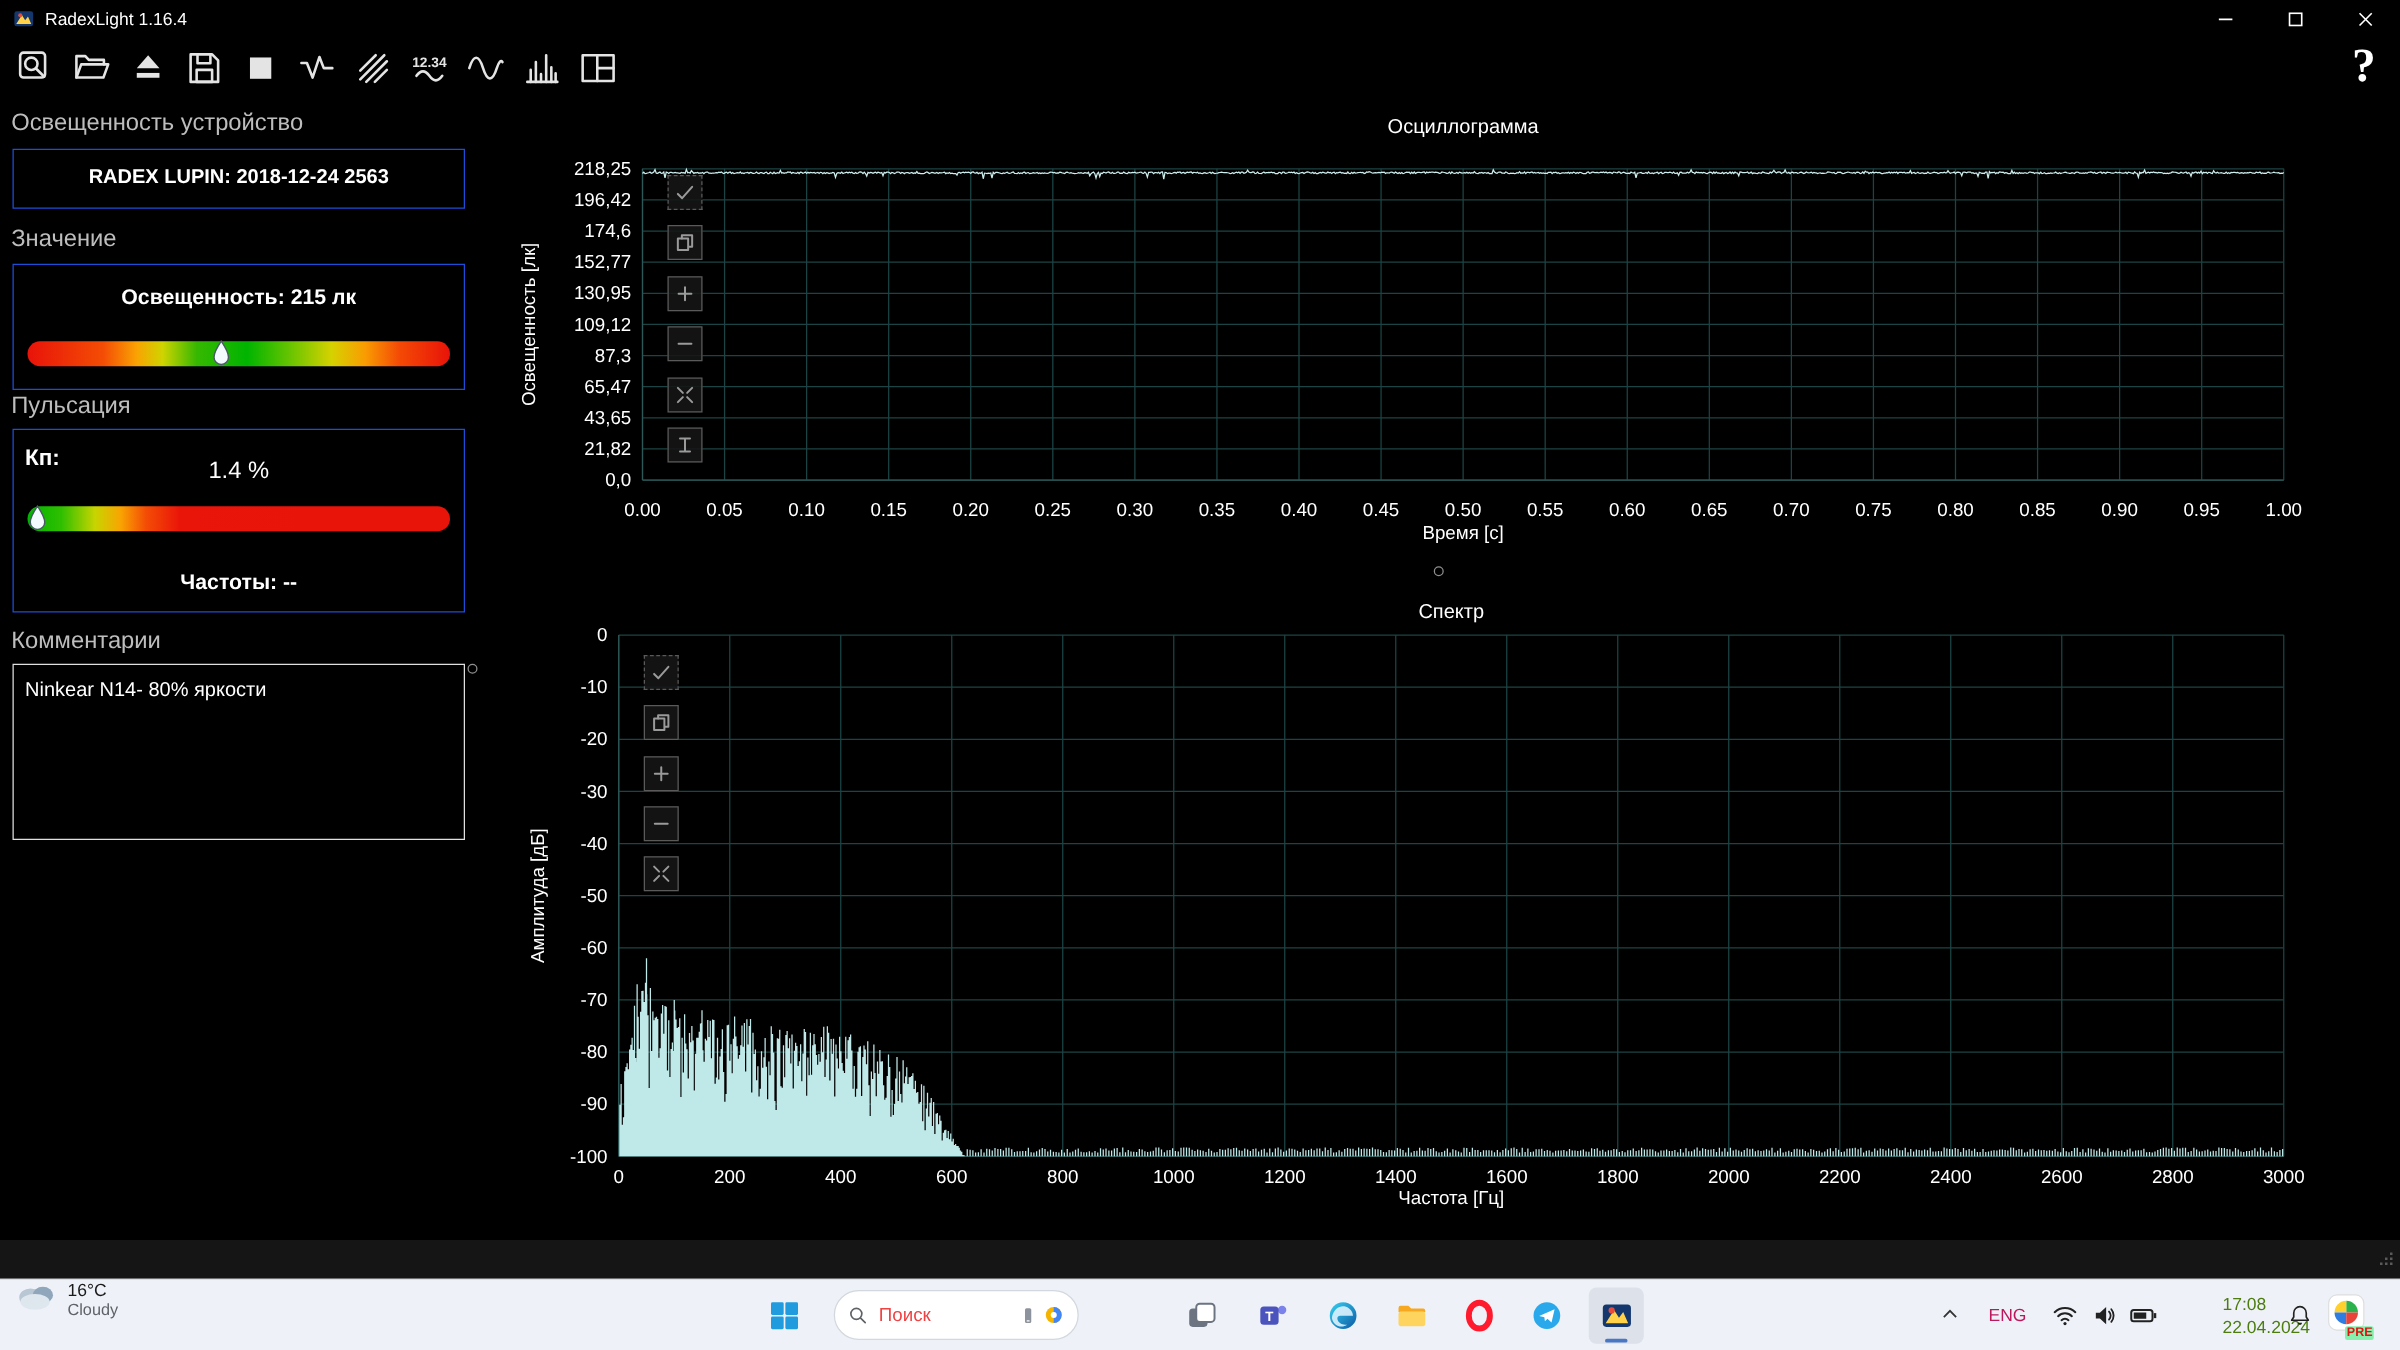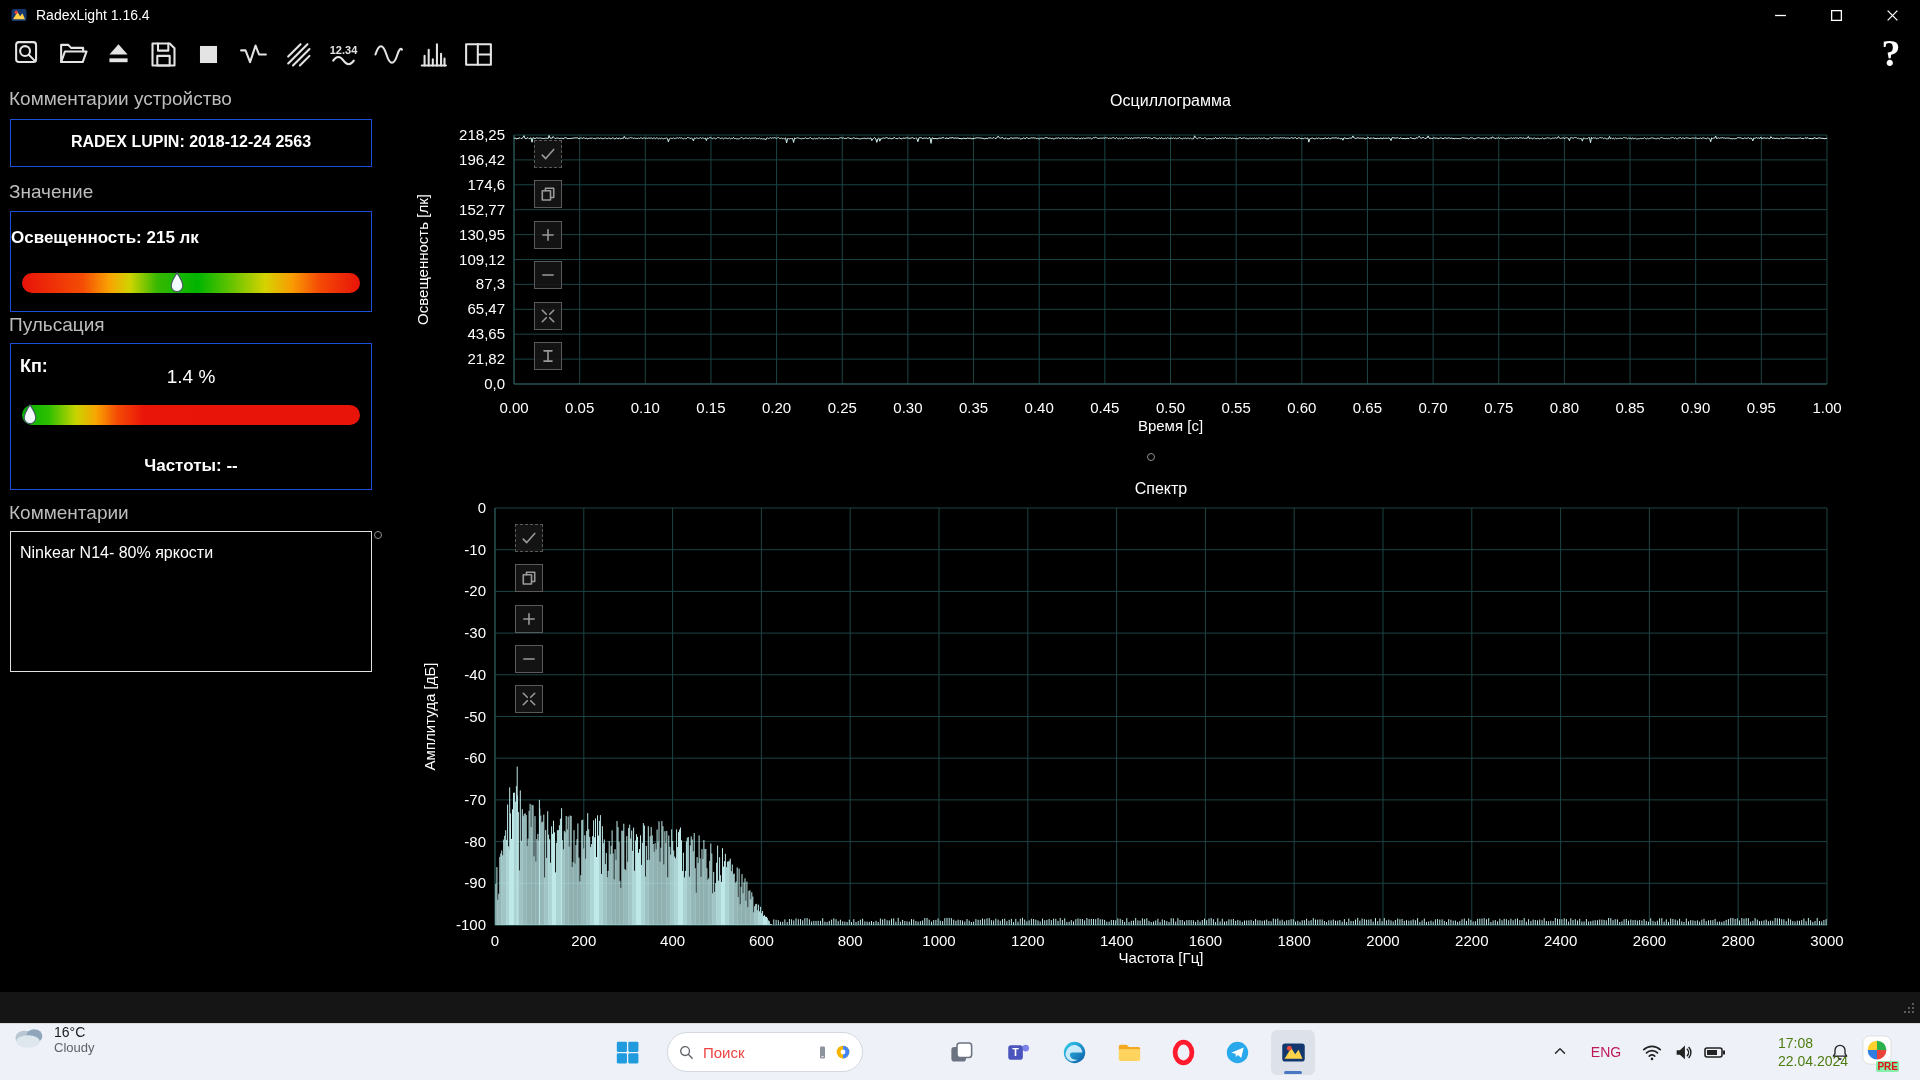--- a/index.html
+++ b/index.html
@@ -17,21 +17,21 @@
   .tb{position:absolute;top:30px;left:0;width:1870px;height:48px;display:flex;align-items:center;gap:5px;padding-left:8px;background:#000;z-index:5}
   .tb-btn{width:40px;height:42px;background:transparent;border:none;display:flex;align-items:center;justify-content:center;cursor:pointer}
   .tb-btn svg{width:33px;height:33px}
   .help-btn{position:absolute;top:30px;right:8px;width:42px;height:46px;background:transparent;border:none;color:#fff;
     font-size:38px;font-weight:bold;font-family:"Liberation Serif",serif;line-height:1;z-index:5;cursor:pointer}
 
   
   .section-title{position:absolute;left:9px;color:#bdbdbd;font-size:19px;z-index:3}
   .panel-box{position:absolute;left:10px;width:362px;border:1px solid #1d4ed8;background:#000;color:#fff;z-index:3}
   .device-name{width:100%;text-align:center;font-weight:bold;font-size:16px;margin-top:13px}
-  .box-label{position:absolute;width:100%;text-align:left;font-weight:bold;font-size:17px}
+  .box-label{position:absolute;width:100%;text-align:center;font-weight:bold;font-size:17px}
   .kp-label{position:absolute;left:9px;top:12px;font-weight:bold;font-size:18px}
   .kp-value{position:absolute;top:22px;width:100%;text-align:center;font-weight:normal;font-size:19px}
   .freq-label{position:absolute;top:112px;width:100%;text-align:center;font-weight:bold;font-size:17px}
   .comment-text{position:absolute;left:9px;top:12px;right:9px;font-size:16px;color:#fff}
   .grad-bar{position:absolute;left:11px;width:338px;height:20px;border-radius:10px}
   .lux-bar{background:linear-gradient(90deg,#e81309 0%,#f44d05 18%,#f9a402 26%,#cfd400 32%,#37b800 40%,#00b400 52%,#66c400 62%,#d6d200 72%,#f99b02 80%,#f44a05 88%,#e81309 100%)}
   .pulse-bar{background:linear-gradient(90deg,#00b400 0%,#2fbf00 8%,#c8d400 16%,#f9a402 22%,#f44d05 28%,#ea1509 36%,#e81309 100%)}
   .marker{position:absolute;width:14px;height:22px;top:-1px}
 
   .mini-circle{position:absolute;width:8px;height:8px;border:1px solid #909090;border-radius:50%;background:#000;z-index:4}
@@ -164,21 +164,21 @@
       <button class="tb-btn">
         <svg viewBox="0 0 24 24" fill="none" stroke="#e4e4e4" stroke-width="1.5" stroke-linecap="round" stroke-linejoin="round">
           <rect x="3" y="4.5" width="18" height="15"></rect>
           <path d="M11.5 4.5 V19.5 M11.5 12 H21"></path>
         </svg>
       </button>
     </div>
   <button class="help-btn">?</button>
 
   <div>
-    <div class="section-title" style="top:88px">Комментарии устройство</div>
+    <div class="section-title" style="top:88px">Освещенность устройство</div>
     <div class="panel-box" style="top:119px;height:48px">
       <div class="device-name">RADEX LUPIN: 2018-12-24 2563</div>
     </div>
 
     <div class="section-title" style="top:181px">Значение</div>
     <div class="panel-box" style="top:211px;height:101px">
       <div class="box-label" style="top:16px">Освещенность: 215 лк</div>
       <div class="grad-bar lux-bar" style="top:61px">
         <svg class="marker" id="lux-marker" viewBox="0 0 12 19" style="left: calc(46% - 7px);">
           <path d="M6 0.8 C6 0.8 1 8.2 1 11.9 a5 5 0 0 0 10 0 C11 8.2 6 0.8 6 0.8 Z" fill="#f4fbff" stroke="#4a5a66" stroke-width="1"></path>

